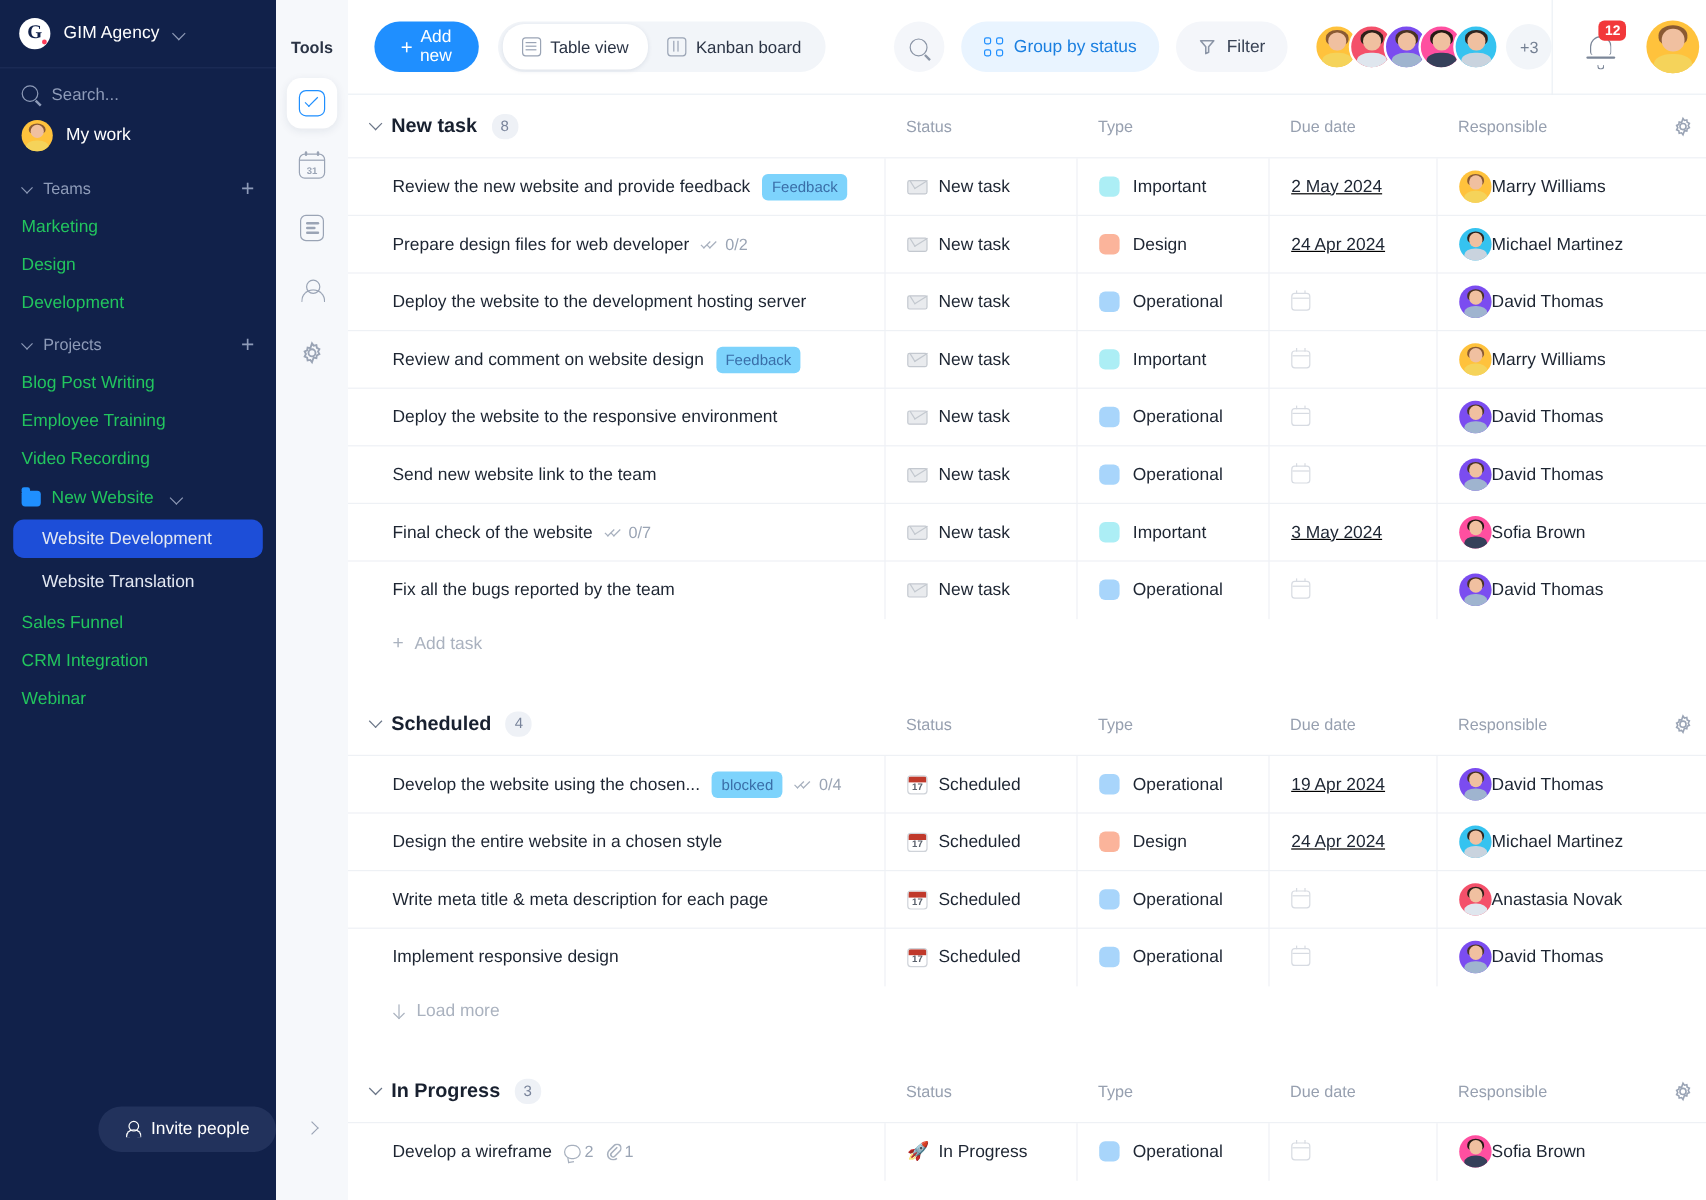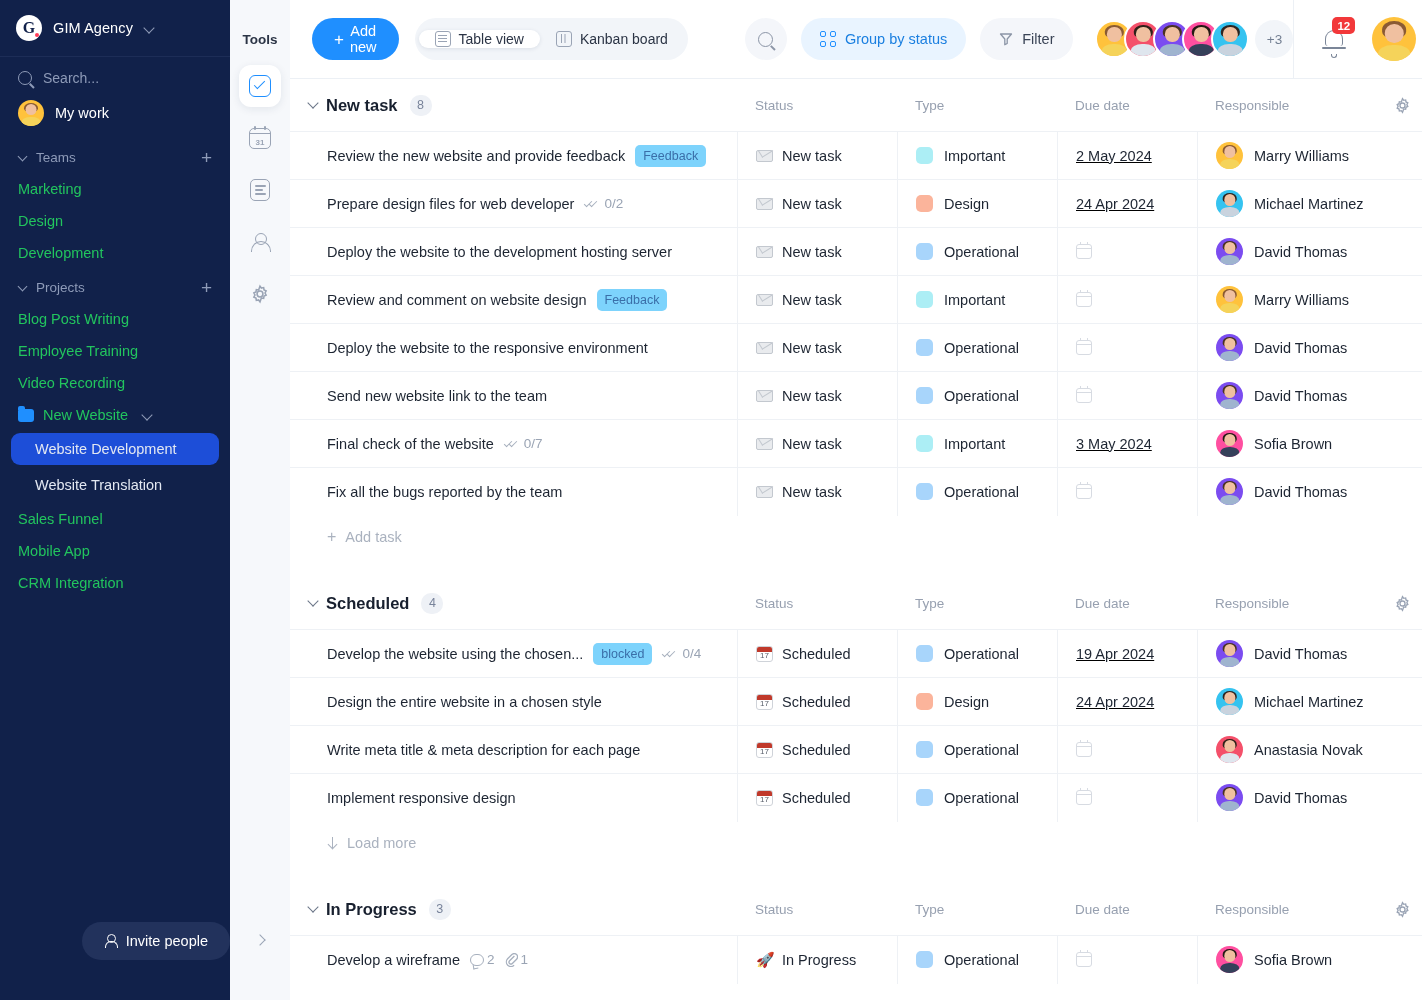--- a/index.html
+++ b/index.html
@@ -169,21 +169,21 @@
     display: flex; align-items: center; gap: 6px;
     font-family: "Liberation Sans", sans-serif;
   }
   .btn-add .p { font-size: 17px; font-weight: 400; line-height: 1; }
 
   .viewswitch {
     display: flex; align-items: center; background: #f2f5f9; border-radius: 22px;
     margin-left: 16px; padding: 4px; height: 42px;
   }
   .vs-btn {
-    display: flex; align-items: center; gap: 8px; height: 18px; padding: 0 16px;
+    display: flex; align-items: center; gap: 8px; height: 38px; padding: 0 16px;
     border-radius: 18px; font-size: 14px; color: #2b3445; cursor: pointer; white-space: nowrap;
   }
   .vs-btn.active { background: #fff; box-shadow: 0 1px 4px rgba(20,40,80,.10); }
   .tbl-ico { width: 16px; height: 16px; border: 1.5px solid #9aa4b5; border-radius: 3px; position: relative; flex: none; }
   .tbl-ico::before { content:""; position:absolute; left:2px; top:3px; width:9px; height:1.3px;
     background:#9aa4b5; box-shadow: 0 3px 0 #9aa4b5, 0 6px 0 #9aa4b5; }
   .kan-ico { width: 16px; height: 16px; border: 1.5px solid #9aa4b5; border-radius: 3px; position: relative; flex: none; }
   .kan-ico::before { content:""; position:absolute; left:4px; top:2px; width:1.3px; height:9px;
     background:#9aa4b5; box-shadow: 3.5px 0 0 #9aa4b5; }
 
@@ -276,35 +276,35 @@
   .bubble::after { content:""; position:absolute; left:2px; bottom:-4px; width:4px; height:4px;
     border-left:1.5px solid #a7b0be; border-bottom:1.5px solid #a7b0be; transform: rotate(-10deg); }
   .clip { width: 13px; height: 14px; position: relative; flex: none; }
 
   .cell-status { width: 160px; padding-left: 18px; gap: 9px;
     border-left: 1px solid #eef1f5; box-sizing: border-box; }
   .cell-type   { width: 160px; padding-left: 18px; gap: 11px;
     border-left: 1px solid #eef1f5; box-sizing: border-box; }
   .cell-due    { width: 140px; padding-left: 18px;
     border-left: 1px solid #eef1f5; box-sizing: border-box; text-decoration: underline; }
-  .cell-resp   { width: 225px; padding-left: 18px; gap: 11px;
+  .cell-resp   { width: 225px; padding-left: 18px; 
     border-left: 1px solid #eef1f5; box-sizing: border-box; }
   .st-label { font-size: 14.5px; color: #1d2532; }
   .emoji { font-size: 15px; line-height: 1; width: 17px; text-align: center; flex: none; }
   .env {
     width: 17px; height: 12px; border: 1.4px solid #c3c8cf; background: #e9ebee;
     border-radius: 2px; position: relative; flex: none;
   }
   .env::after { content:""; position:absolute; left:1px; top:0px; width:12px; height:7px;
     border-left:1.4px solid #c3c8cf; border-bottom:1.4px solid #c3c8cf; transform: skewX(0deg) rotate(-32deg);
     transform-origin: left top; }
   .cal17 {
     width: 17px; height: 16px; border: 1.4px solid #cfd3d9; border-radius: 3px;
     background: #fff; position: relative; flex: none; overflow: hidden;
-    font-size: 8px; font-weight: 400; color: #5a616c;
+    font-size: 8px; font-weight: 700; color: #5a616c;
     display: flex; align-items: flex-end; justify-content: center; padding-bottom: 0.5px;
   }
   .cal17::before { content:""; position:absolute; left:0; right:0; top:0; height:5px; background:#c0392b; }
   .type-sw { width: 17px; height: 17px; border-radius: 5px; flex: none; }
   .type-label { font-size: 14.5px; color: #1d2532; }
   .due-label { font-size: 14.5px; color: #1d2532; }
   .cal-empty {
     width: 16px; height: 15px; border: 1.5px solid #d7dbe2; border-radius: 3px; position: relative; flex: none;
   }
   .cal-empty::before { content:""; position:absolute; left:0; right:0; top:3px; height:1.2px; background:#d7dbe2; }
@@ -368,22 +368,22 @@
     <div class="nav-item">Employee Training</div>
     <div class="nav-item">Video Recording</div>
     <div class="nav-item folder">
       <span class="folder-ico"></span>
       <span>New Website</span>
       <span class="chev" style="margin-left:5px"></span>
     </div>
     <div class="sub-item active">Website Development</div>
     <div class="sub-item">Website Translation</div>
     <div class="nav-item">Sales Funnel</div>
-    <div class="nav-item">Mobile App</div>
     <div class="nav-item">CRM Integration</div>
+    <div class="nav-item">Webinar</div>
 
     <div class="invite-wrap">
       <button class="invite">
         <span class="person-ico"></span>
         <span>Invite people</span>
       </button>
     </div>
   </aside>
 
   <nav class="tools">

